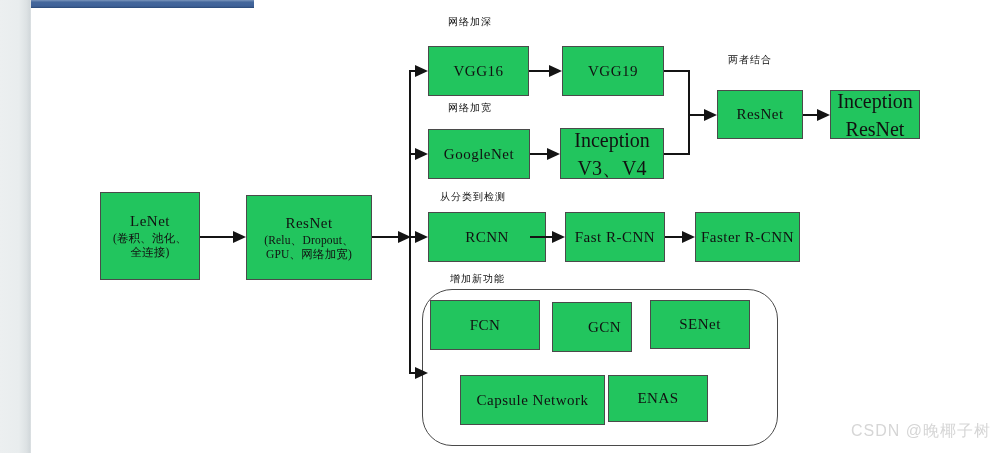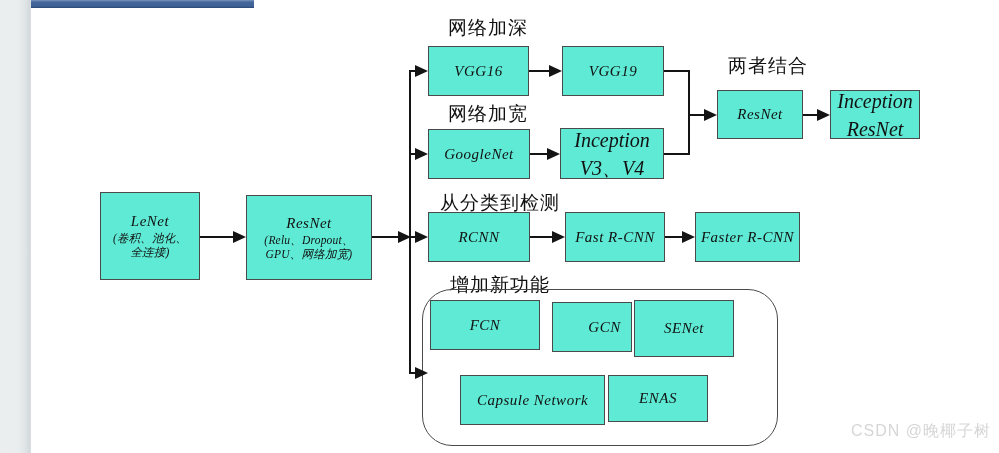--- a/index.html
+++ b/index.html
@@ -15,35 +15,34 @@
     position: absolute; left: 0; top: 0; width: 31px; height: 453px;
     background: linear-gradient(90deg, #eceff0 0%, #e9edee 60%, #dde2e4 85%, #d2d8db 97%, #e2e6e8 100%);
   }
   .top-bar {
     position: absolute; left: 31px; top: 0; width: 223px; height: 8px;
     background: linear-gradient(180deg, #7b96bd 0%, #44679b 30%, #40639a 75%, #3a5a8c 100%);
     border-bottom: 1px solid #2f4f7f;
   }
   .node {
     position: absolute;
-    background: #5eead4;
+    background: #22c55e;
     border: 1px solid #4a4a4a;
     display: flex; flex-direction: column;
     align-items: center; justify-content: center;
     text-align: center;
     color: #111;
     line-height: 1.25;
-    font-style: italic;
   }
   .node .t1 { font-size: 15px; letter-spacing: 0.5px; }
   .node .t2 { font-size: 11.5px; letter-spacing: 0.2px; }
   .single { font-size: 15px; letter-spacing: 0.5px; }
   .twoline { font-size: 20px; line-height: 1.4; }
   .sec-label {
-    position: absolute; font-size: 19px; color: #111; letter-spacing: 1px;
+    position: absolute; font-size: 10px; color: #111; letter-spacing: 1px;
     white-space: nowrap;
   }
   .hline { position: absolute; height: 2px; background: #141414; }
   .vline { position: absolute; width: 2px; background: #141414; }
   .ahead {
     position: absolute; width: 0; height: 0;
     border-top: 6px solid transparent;
     border-bottom: 6px solid transparent;
     border-left: 13px solid #141414;
   }
@@ -101,38 +100,38 @@
   </div>
 
   <div class="node single" style="left:717px; top:90px; width:86px; height:49px;">
     <span>ResNet</span>
   </div>
   <div class="node twoline" style="left:830px; top:90px; width:90px; height:49px;">
     <div>Inception</div>
     <div>ResNet</div>
   </div>
 
-  <div class="node single" style="left:428px; top:212px; width:102px; height:50px;">
+  <div class="node single" style="left:428px; top:212px; width:118px; height:50px;">
     <span>RCNN</span>
   </div>
   <div class="node single" style="left:695px; top:212px; width:105px; height:50px;">
     <span>Faster R-CNN</span>
   </div>
   <div class="node single" style="left:565px; top:212px; width:100px; height:50px;">
     <span>Fast R-CNN</span>
   </div>
 
   <div class="group-box" style="left:422px; top:289px; width:356px; height:157px;"></div>
   <div class="node single" style="left:430px; top:300px; width:110px; height:50px;">
     <span>FCN</span>
   </div>
   <div class="node single" style="left:552px; top:302px; width:80px; height:50px;padding-left:25px;">
     <span>GCN</span>
   </div>
-  <div class="node single" style="left:634px; top:300px; width:100px; height:57px;">
+  <div class="node single" style="left:650px; top:300px; width:100px; height:49px;">
     <span>SENet</span>
   </div>
   <div class="node single" style="left:430px; top:375px; width:145px; height:50px;margin-left:30px;">
     <span>Capsule Network</span>
   </div>
   <div class="node single" style="left:608px; top:375px; width:100px; height:47px;">
     <span>ENAS</span>
   </div>
 
   <div class="hline" style="left:200px; top:236px; width:34px;"></div>

